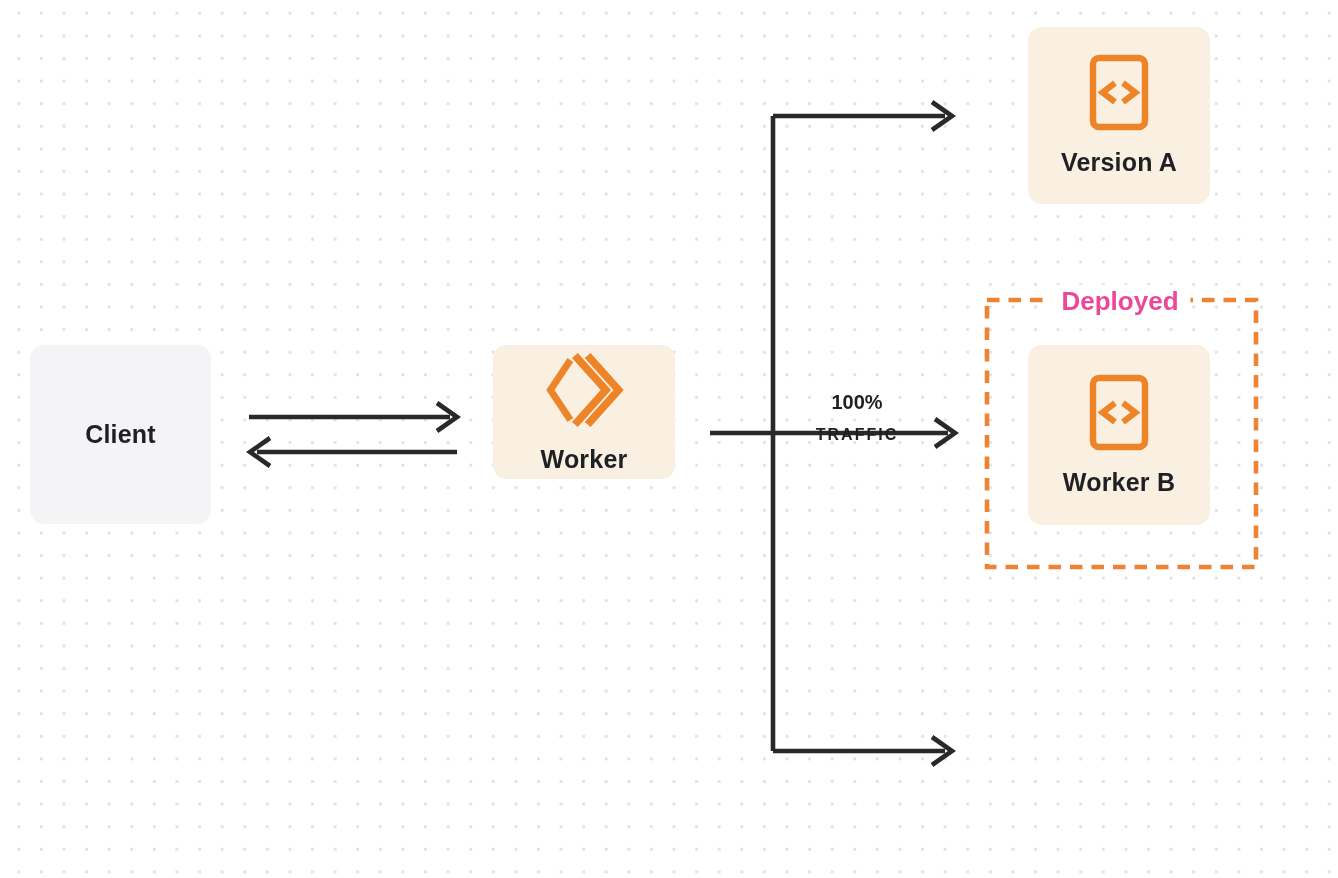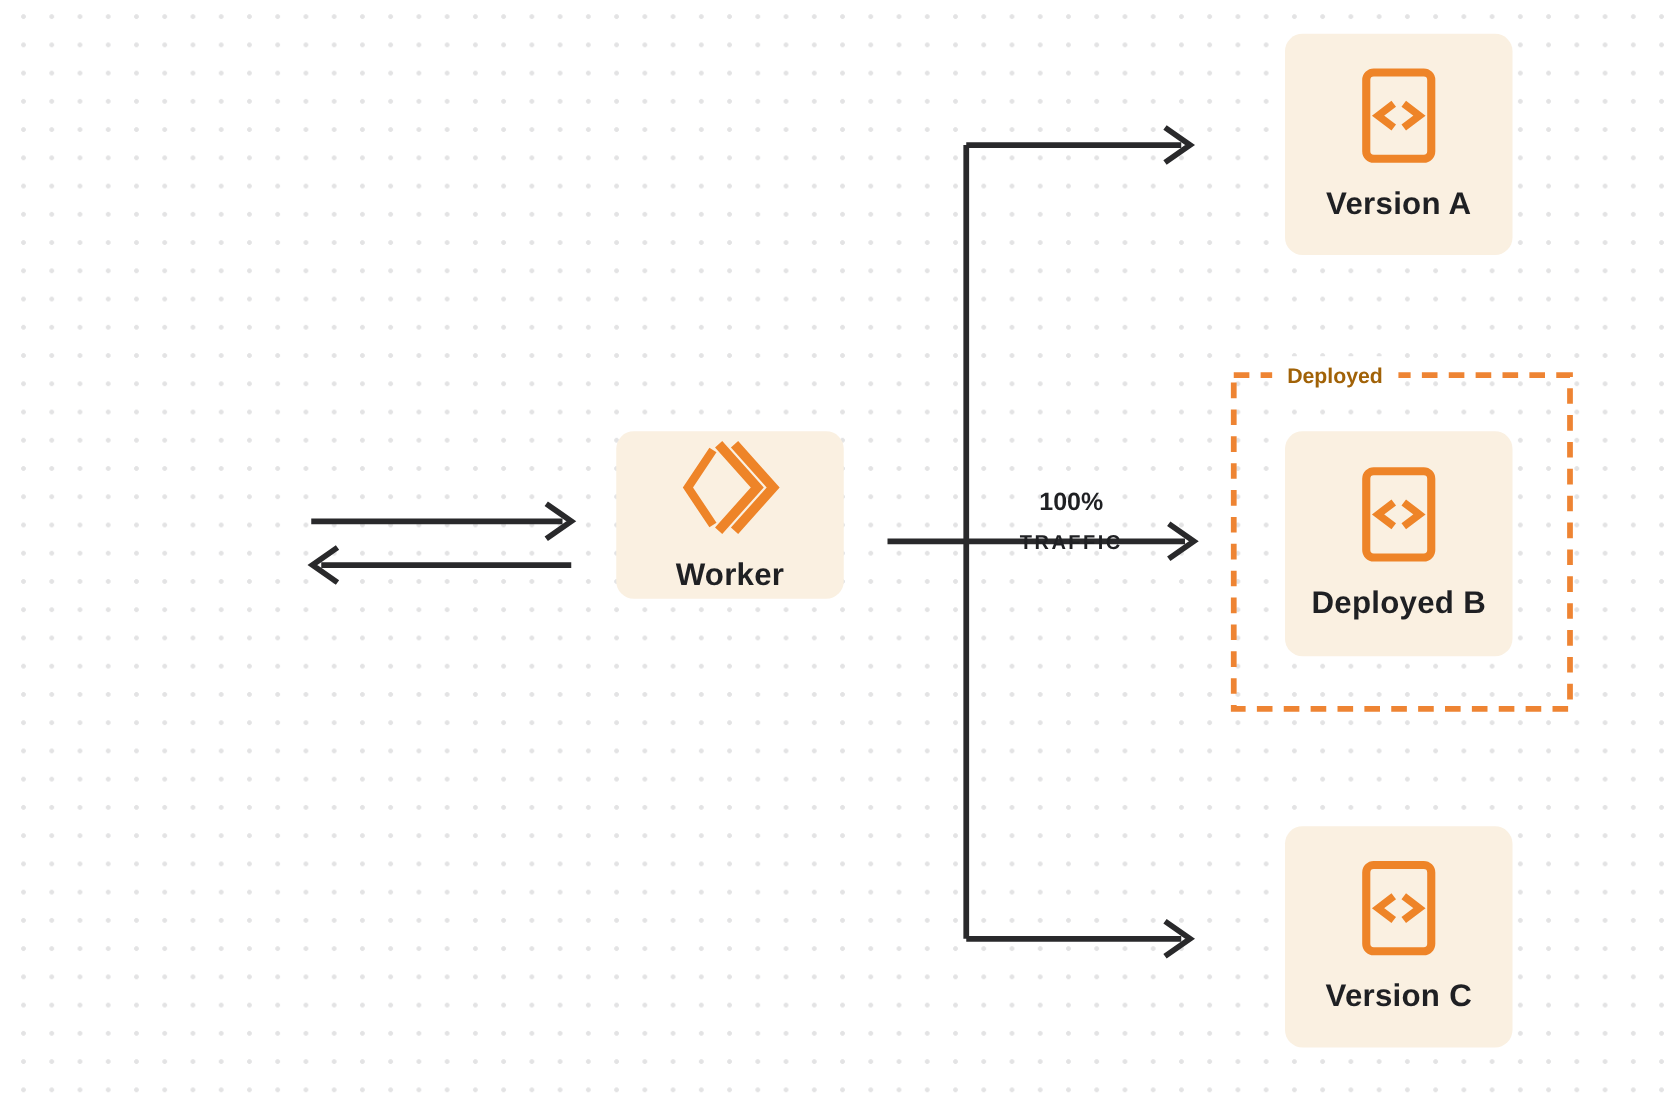--- a/index.html
+++ b/index.html
@@ -36,27 +36,27 @@
   .worker-node{left:493px;top:345px;width:182px;height:134px;}
   .worker-node .label{margin-top:11px;}
   .version-node{left:1028px;width:182px;height:177px;}
   .version-a-node{top:27px;}
   .version-b-node{top:345px;height:180px;}
   .version-c-node{top:661px;}
   .version-node .label{margin-top:13px;}
   .svg-layer{position:absolute;left:0;top:0;width:1338px;height:878px;}
   .deployed-label{
     position:absolute;
-    left:1068px;top:285px;
+    left:1120px;top:285px;
     transform:translateX(-50%);
     background:#ffffff;
     padding:0 12px;
-    font-size:17px;
+    font-size:26px;
     font-weight:700;
-    color:#a16207;
+    color:#ec4899;
     white-space:nowrap;
     line-height:32px;
   }
   .traffic-label{
     position:absolute;
     left:857px;top:350px;
     transform:translateX(-50%);
     text-align:center;
     font-weight:700;
     color:#1f2023;
@@ -89,20 +89,23 @@
       <polyline points="932,102 952,116 932,130"></polyline>
     </g>
     <g>
       <path d="M773 751 H945"></path>
       <polyline points="932,737 952,751 932,765"></polyline>
     </g>
 
     <rect x="987" y="300" width="269" height="267" stroke="#ee8433" stroke-width="4.6" stroke-dasharray="12.5 9"></rect>
   </svg>
 
+  <div class="node client-node">
+    <div class="label">Client</div>
+  </div>
 
   <div class="node cream worker-node">
     <span>
       <svg width="80" height="80" viewBox="0 0 88 82" fill="none" stroke="#ee8428" stroke-linecap="butt" stroke-linejoin="miter">
         <path d="M29 8 L7 41 L29 74" stroke-width="7.5"></path>
         <path d="M34 3 L68 41 L34 79" stroke-width="8.5"></path>
         <path d="M48 3 L82 41 L48 79" stroke-width="8.5"></path>
       </svg>
     </span>
     <div class="label">Worker</div>
@@ -120,33 +123,23 @@
   </div>
 
   <div class="node cream version-node version-b-node">
     <span>
       <svg width="60" height="77" viewBox="0 0 60 77" fill="none" stroke="#ee8428" stroke-linecap="butt" stroke-linejoin="miter">
         <rect x="4" y="4" width="52" height="69" rx="6" stroke-width="6.5"></rect>
         <path d="M26 29 L13.5 38.5 L26 48" stroke-width="6"></path>
         <path d="M34 29 L46.5 38.5 L34 48" stroke-width="6"></path>
       </svg>
     </span>
-    <div class="label">Deployed B</div>
+    <div class="label">Worker B</div>
   </div>
 
-  <div class="node cream version-node version-c-node">
-    <span>
-      <svg width="60" height="77" viewBox="0 0 60 77" fill="none" stroke="#ee8428" stroke-linecap="butt" stroke-linejoin="miter">
-        <rect x="4" y="4" width="52" height="69" rx="6" stroke-width="6.5"></rect>
-        <path d="M26 29 L13.5 38.5 L26 48" stroke-width="6"></path>
-        <path d="M34 29 L46.5 38.5 L34 48" stroke-width="6"></path>
-      </svg>
-    </span>
-    <div class="label">Version C</div>
-  </div>
 
   <div class="deployed-label">Deployed</div>
 
   <div class="traffic-label">
     <span class="pct">100%</span>
     <span class="word">TRAFFIC</span>
   </div>
 
 </div>
 

